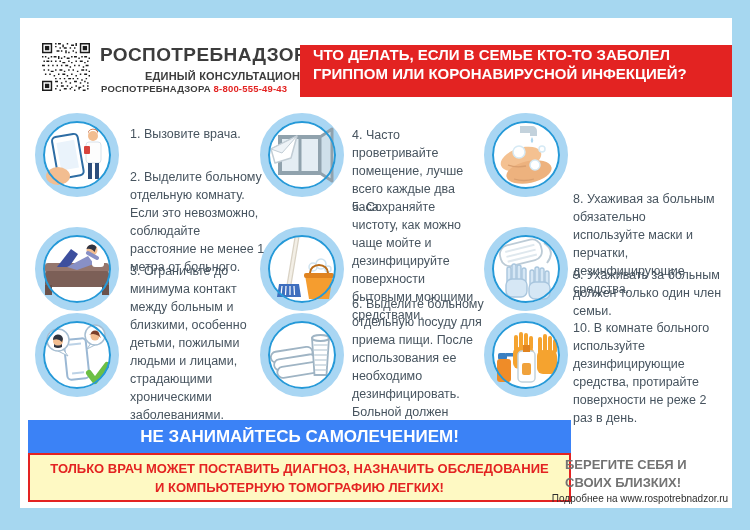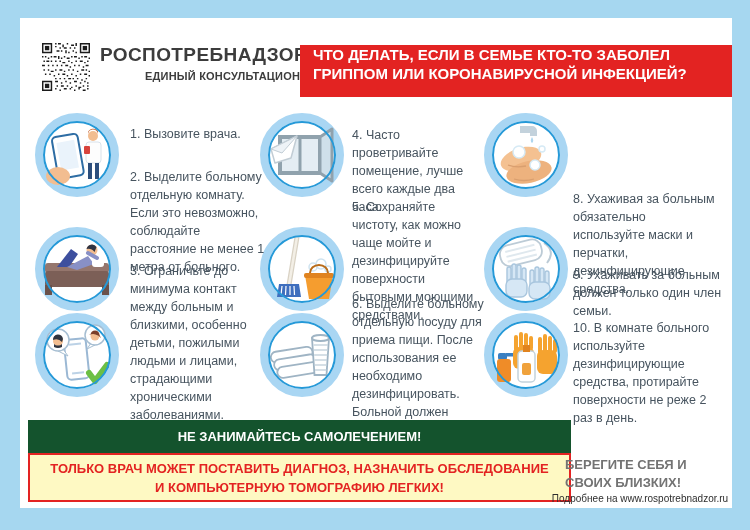--- a/index.html
+++ b/index.html
@@ -45,22 +45,22 @@
   .t4{left:332px;top:108px;width:126px;}
   .t5{left:332px;top:180px;width:132px;}
   .t6{left:332px;top:277px;width:132px;}
   .t7{left:553px;top:111px;width:155px;}
   .t8{left:553px;top:164px;width:148px;margin-top:8px;}
   .t9{left:553px;top:248px;width:152px;}
   .t10{left:553px;top:301px;width:155px;}
 
   
   .warn-band{
-    position:absolute;left:8px;top:402px;width:543px;height:33px;background:#14532d;
-    color:#fff;font-weight:bold;font-size:13px;display:flex;align-items:center;justify-content:center;
+    position:absolute;left:8px;top:402px;width:543px;height:33px;background:#3b82f6;
+    color:#fff;font-weight:bold;font-size:17px;display:flex;align-items:center;justify-content:center;
   }
   .warn-box{
     position:absolute;left:8px;top:435px;width:539px;height:45px;background:#fef9c3;border:2px solid #e32322;
     color:#e32322;font-weight:bold;font-size:13px;line-height:19px;text-align:center;
     display:flex;flex-direction:column;justify-content:center;
   }
   .slogan{
     position:absolute;left:545px;top:438px;width:164px;text-align:left;
     color:#737373;font-weight:bold;font-size:13px;line-height:18px;
   }
@@ -84,20 +84,24 @@
           <path d="M26 0h7v7h-7z M27 1v5h5v-5z" fill-rule="evenodd"></path>
           <rect x="28" y="2" width="3" height="3"></rect>
           <path d="M0 26h7v7h-7z M1 27v5h5v-5z" fill-rule="evenodd"></path>
           <rect x="2" y="28" width="3" height="3"></rect>
           <path d="M9 0h1v1h-1zM11 0h2v1h-2zM14 1h1v2h-1zM17 0h1v1h-1zM20 1h2v1h-2zM23 0h1v2h-1zM9 2h1v1h-1zM12 3h1v1h-1zM15 3h2v1h-2zM19 3h1v1h-1zM22 3h1v1h-1zM10 5h2v1h-2zM13 5h1v1h-1zM16 5h1v2h-1zM18 6h1v1h-1zM21 5h1v1h-1zM23 6h1v1h-1zM0 9h1v1h-1zM2 9h1v1h-1zM4 10h1v1h-1zM6 9h1v1h-1zM8 9h2v1h-2zM11 9h1v2h-1zM13 10h1v1h-1zM15 9h1v1h-1zM17 10h2v1h-2zM20 9h1v1h-1zM22 9h2v1h-2zM25 10h1v1h-1zM27 9h1v1h-1zM29 9h2v1h-2zM32 10h1v1h-1zM1 12h1v1h-1zM3 12h2v1h-2zM6 12h1v1h-1zM9 12h1v1h-1zM12 12h1v1h-1zM14 13h2v1h-2zM18 12h1v1h-1zM20 13h1v1h-1zM23 12h1v1h-1zM26 12h2v1h-2zM29 13h1v1h-1zM31 12h1v1h-1zM0 15h2v1h-2zM4 15h1v1h-1zM7 15h1v1h-1zM10 15h1v1h-1zM13 15h1v1h-1zM16 15h2v1h-2zM19 16h1v1h-1zM22 15h1v1h-1zM25 15h1v1h-1zM28 16h1v1h-1zM30 15h2v1h-2zM1 18h1v1h-1zM4 18h1v1h-1zM6 19h2v1h-2zM9 18h1v1h-1zM12 18h2v1h-2zM15 19h1v1h-1zM18 18h1v1h-1zM21 18h1v1h-1zM24 19h1v1h-1zM27 18h2v1h-2zM30 18h1v1h-1zM32 19h1v1h-1zM2 21h1v1h-1zM5 21h1v1h-1zM8 22h1v1h-1zM11 21h1v1h-1zM14 21h2v1h-2zM17 22h1v1h-1zM20 21h1v1h-1zM23 22h1v1h-1zM26 21h1v1h-1zM29 21h2v1h-2zM32 22h1v1h-1zM9 24h1v1h-1zM12 24h1v1h-1zM15 24h1v1h-1zM18 24h2v1h-2zM21 24h1v1h-1zM24 24h1v1h-1zM27 25h1v1h-1zM30 24h1v1h-1zM9 26h2v1h-2zM13 27h1v1h-1zM16 26h1v1h-1zM19 27h1v1h-1zM22 26h2v1h-2zM26 27h1v1h-1zM29 26h1v1h-1zM31 27h1v1h-1zM10 29h1v1h-1zM13 29h2v1h-2zM17 29h1v1h-1zM20 30h1v1h-1zM23 29h1v1h-1zM25 30h2v1h-2zM28 29h1v1h-1zM31 29h1v1h-1zM9 31h1v1h-1zM12 32h1v1h-1zM15 31h2v1h-2zM19 31h1v1h-1zM22 32h1v1h-1zM25 31h1v1h-1zM28 32h2v1h-2zM31 31h1v1h-1z"></path>
         </g>
       </svg>
     </div>
     <div class="org-name">РОСПОТРЕБНАДЗОР</div>
     <div class="center-line1">ЕДИНЫЙ КОНСУЛЬТАЦИОННЫЙ ЦЕНТР</div>
+    <div class="center-line2">
+      <span>РОСПОТРЕБНАДЗОРА</span>
+      <span class="phone">8-800-555-49-43</span>
+    </div>
 
     <div class="title-banner">
       <span>ЧТО ДЕЛАТЬ, ЕСЛИ В СЕМЬЕ КТО-ТО ЗАБОЛЕЛ</span>
       <span>ГРИППОМ ИЛИ КОРОНАВИРУСНОЙ ИНФЕКЦИЕЙ?</span>
     </div>
 
     <div class="icon-circle c1r1">
       <svg width="64" height="64" viewBox="0 0 64 64" xmlns="http://www.w3.org/2000/svg">
         <g transform="rotate(-10 24 34)">
           <rect x="10" y="12" width="26" height="42" rx="4" fill="#ffffff" stroke="#2e6da4" stroke-width="2"></rect>

